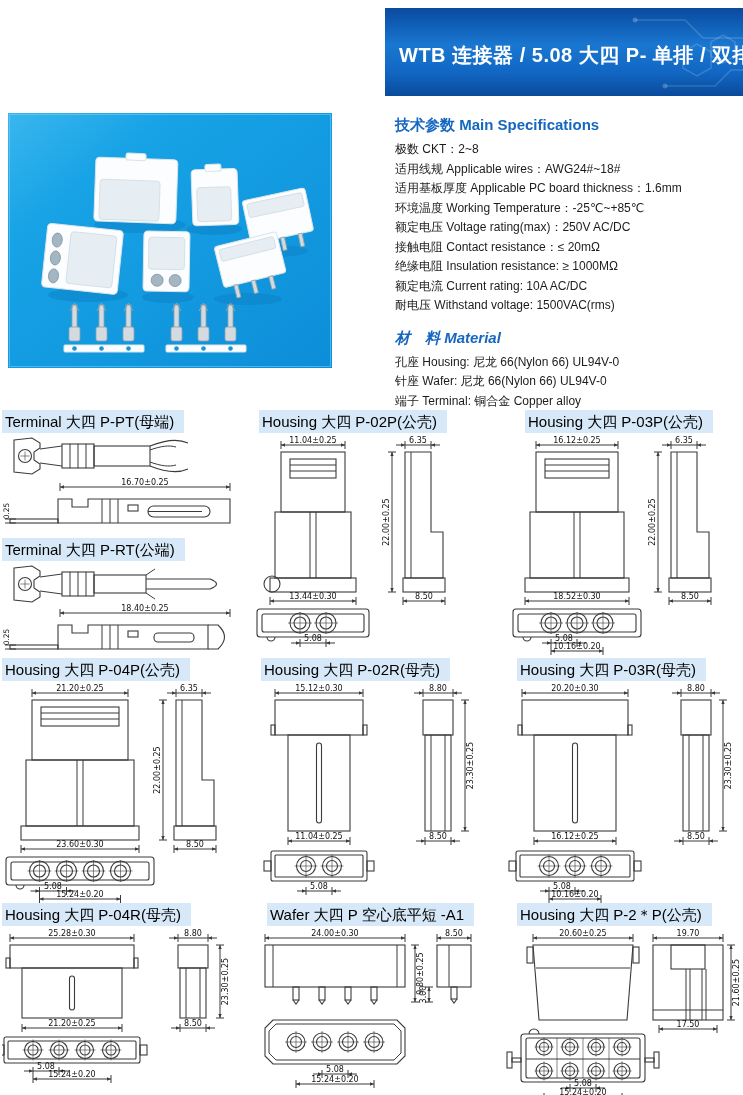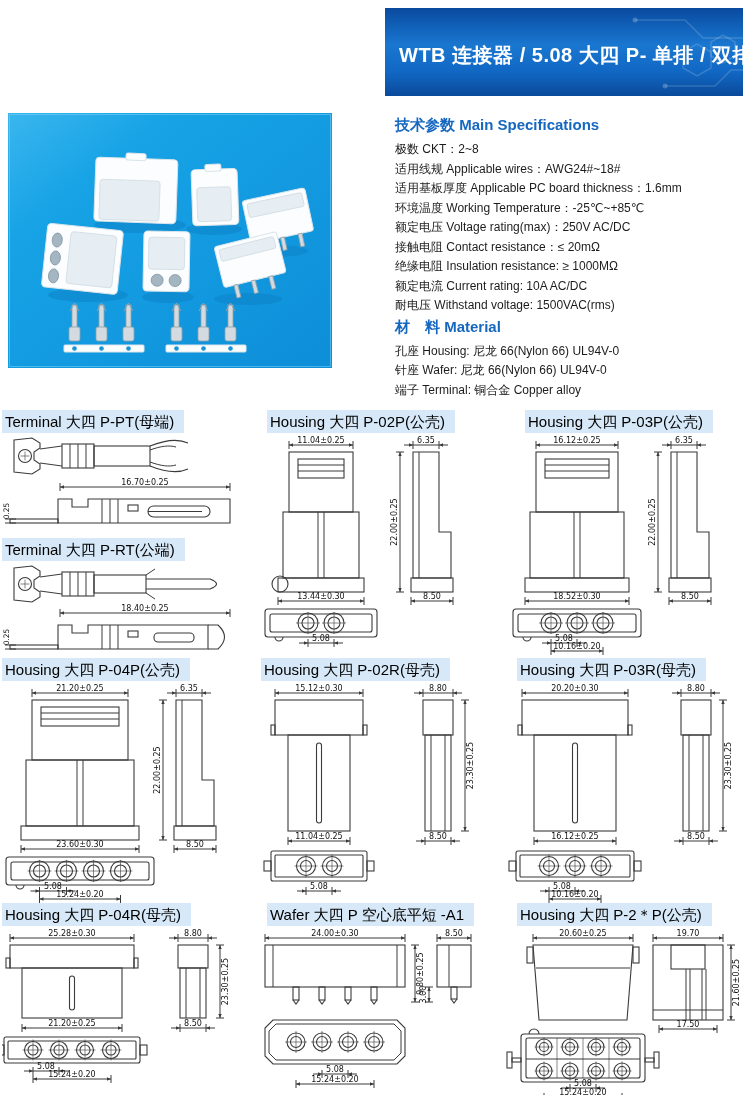--- a/index.html
+++ b/index.html
@@ -19,21 +19,21 @@
   .wpart{fill:#fbfdfe;stroke:#d9e4ea;stroke-width:1;}
   .wface{fill:#e7eef3;stroke:#cfdbe2;stroke-width:.8;}
   .hole{fill:#a3b6c2;stroke:#7e93a0;stroke-width:.8;}
   .metal{fill:#d3dbe0;stroke:#93a2aa;stroke-width:.8;}
   .metalline{fill:none;stroke:#93a2aa;stroke-width:1;}
   .bhole{fill:#1794d8;}
   .shadow{fill:#0b7fc6;opacity:.5;}
   
   .specs{position:absolute;left:395px;top:116px;width:345px;}
   .spec-h{font-size:15px;font-weight:bold;color:#1567c0;margin:0 0 5px 0;}
-  .spec-h2{margin-top:2px;}
+  .spec-h2{margin-top:13px;font-style:italic;}
   .spec-line{font-size:12px;line-height:19.5px;color:#1c1c1c;white-space:nowrap;}
   
   .cell{position:absolute;}
   .sec-title{display:inline-block;background:#d7e9f8;font-size:15px;line-height:21px;
              padding:1px 10px 1px 3px;color:#000;white-space:nowrap;}
   .drawing{display:block;margin-top:2px;}
   .dl{stroke:#3b3b3b;stroke-width:1;fill:none;}
   .dr{fill:none;stroke:#3b3b3b;stroke-width:1.1;}
   .dc{stroke:#3b3b3b;stroke-width:.6;fill:none;}
   .da{fill:#3b3b3b;}
@@ -227,21 +227,21 @@
         <line x1="108" y1="62" x2="108" y2="86" class="dl"></line>
         <line x1="116" y1="62" x2="116" y2="86" class="dl"></line>
         <rect x="126" y="68" width="10" height="6" rx="0" class="dr"></rect>
         <rect x="152" y="70" width="40" height="9" rx="4" class="dr"></rect>
         <path d="M206,62 L216,62 Q229,74 216,86 L206,86" class="dr"></path>
         <line x1="3" y1="82" x2="14" y2="82" class="dl"></line>
         <line x1="3" y1="86" x2="14" y2="86" class="dl"></line>
         <text x="7" y="74" class="dt2" text-anchor="middle" transform="rotate(-90 7 74)">0.25</text>
       </svg>
   </div>
-  <div class="cell" style="left:255px;top:410px">
+  <div class="cell" style="left:247px;top:410px">
     <span class="sec-title" style="margin-left:12px">Housing 大四 P-02P(公壳)</span>
     <svg id="svg2" class="drawing" width="226" height="222" viewBox="0 0 226 222">
         <rect x="34" y="17" width="64" height="60" rx="0" class="dr"></rect>
         <rect x="43" y="24" width="46" height="19" rx="0" class="dr"></rect>
         <line x1="43" y1="30" x2="89" y2="30" class="dl"></line>
         <line x1="43" y1="36" x2="89" y2="36" class="dl"></line>
         <rect x="28" y="77" width="76" height="66" rx="0" class="dr"></rect>
         <rect x="23" y="143" width="86" height="14" rx="0" class="dr"></rect>
         <line x1="63" y1="77" x2="63" y2="143" class="dl"></line>
         <line x1="69" y1="77" x2="69" y2="143" class="dl"></line>

